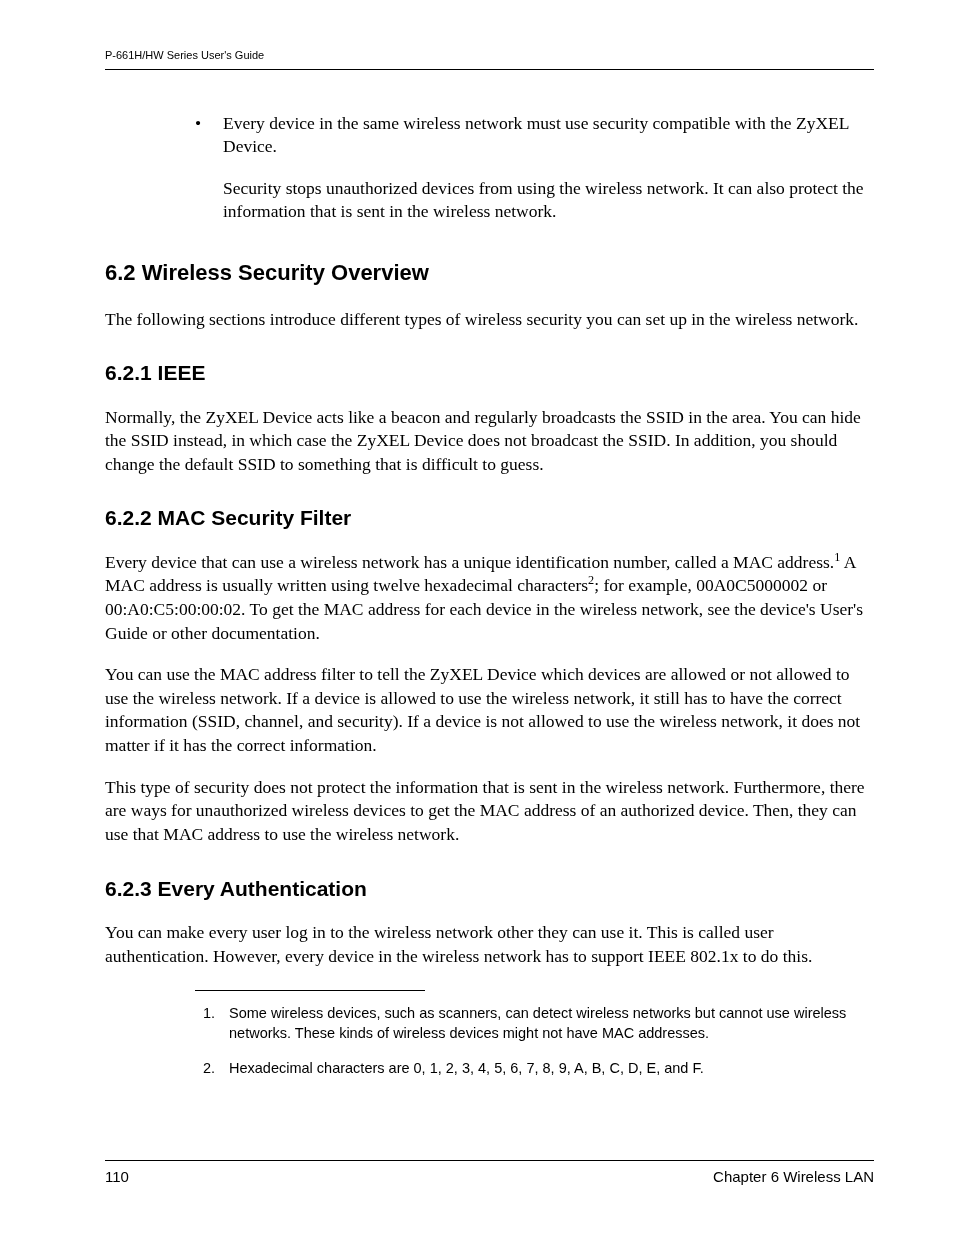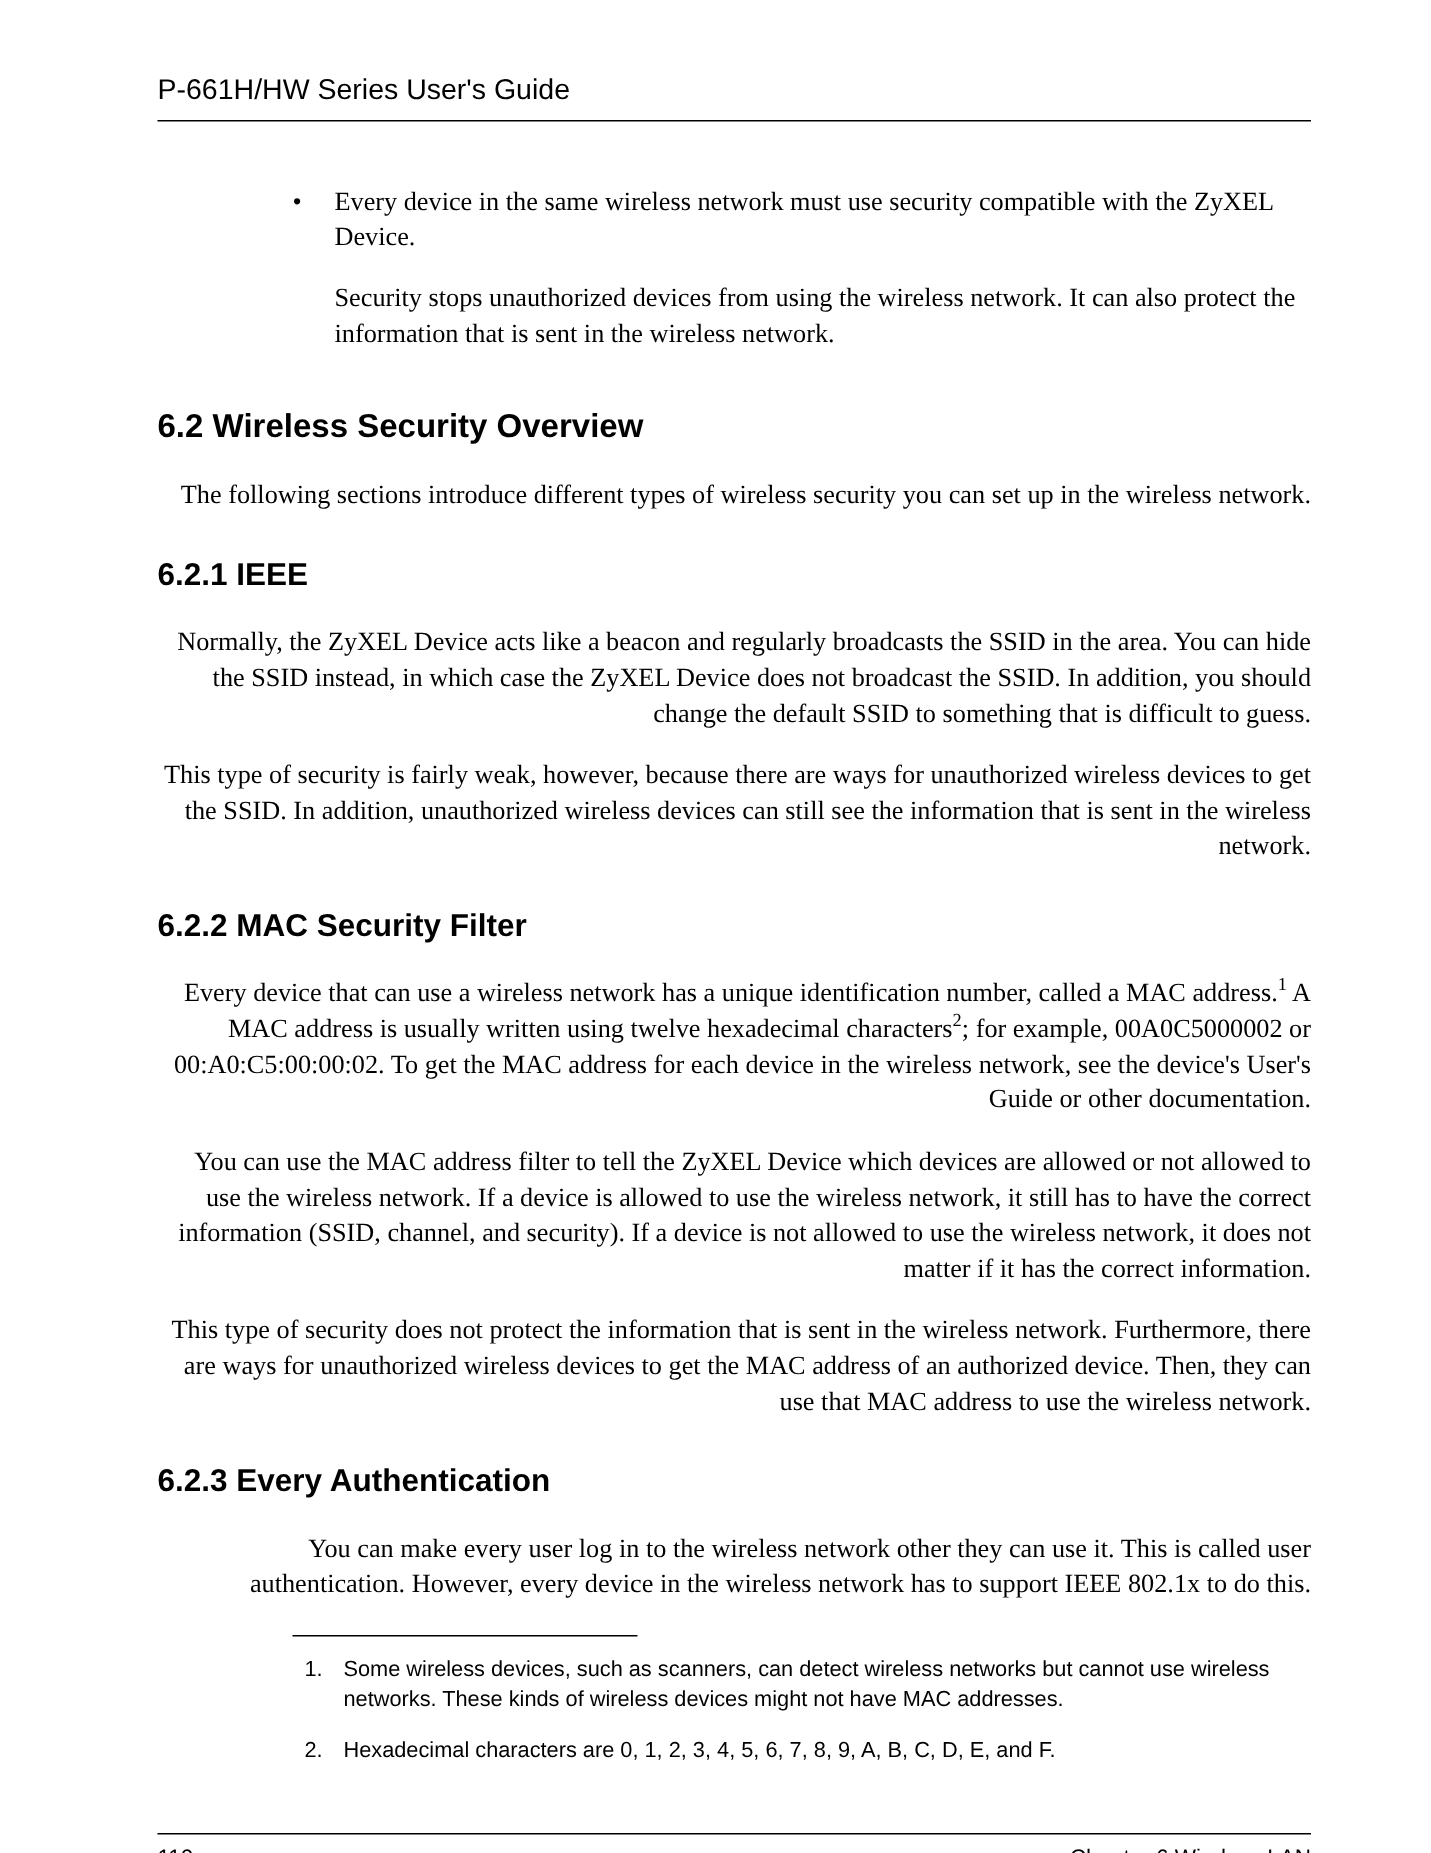--- a/index.html
+++ b/index.html
@@ -14,33 +14,32 @@
   }
   .page {
     padding: 48px 80px 48px 105px;
     box-sizing: border-box;
     min-height: 1235px;
     display: flex;
     flex-direction: column;
   }
   .running-head {
     font-family: Arial, Helvetica, sans-serif;
-    font-size: 19px;
+    font-size: 11px;
     color: #000;
     padding-bottom: 6px;
     border-bottom: 1px solid #000;
     margin-bottom: 42px;
   }
   .content {
     flex: 1;
   }
   .indent {
     margin-left: 90px;
     margin-right: 0;
-    text-align: right;
   }
   .bullet-row {
     display: flex;
     margin-left: 90px;
     margin-bottom: 14px;
   }
   .bullet-mark {
     width: 28px;
     flex: none;
   }
@@ -107,21 +106,20 @@
       <div class="bullet-mark">•</div>
       <div class="bullet-text">Every device in the same wireless network must use security compatible with the ZyXEL Device.</div>
     </div>
     <p class="bullet-follow">Security stops unauthorized devices from using the wireless network. It can also protect the information that is sent in the wireless network.</p>
 
     <h1 class="sec">6.2  Wireless Security Overview</h1>
     <p class="body indent">The following sections introduce different types of wireless security you can set up in the wireless network.</p>
 
     <h2 class="subsec">6.2.1  IEEE</h2>
     <p class="body indent">Normally, the ZyXEL Device acts like a beacon and regularly broadcasts the SSID in the area. You can hide the SSID instead, in which case the ZyXEL Device does not broadcast the SSID. In addition, you should change the default SSID to something that is difficult to guess.</p>
-    <p class="body indent">This type of security is fairly weak, however, because there are ways for unauthorized wireless devices to get the SSID. In addition, unauthorized wireless devices can still see the information that is sent in the wireless network.</p>
 
     <h2 class="subsec">6.2.2  MAC Security Filter</h2>
     <p class="body indent">
       <span>Every device that can use a wireless network has a unique identification number, called a MAC address.</span><sup>1</sup><span> A MAC address is usually written using twelve hexadecimal characters</span><sup>2</sup><span>; for example, 00A0C5000002 or 00:A0:C5:00:00:02. To get the MAC address for each device in the wireless network, see the device's User's Guide or other documentation.</span>
     </p>
     <p class="body indent">You can use the MAC address filter to tell the ZyXEL Device which devices are allowed or not allowed to use the wireless network. If a device is allowed to use the wireless network, it still has to have the correct information (SSID, channel, and security). If a device is not allowed to use the wireless network, it does not matter if it has the correct information.</p>
     <p class="body indent">This type of security does not protect the information that is sent in the wireless network. Furthermore, there are ways for unauthorized wireless devices to get the MAC address of an authorized device. Then, they can use that MAC address to use the wireless network.</p>
 
     <h2 class="subsec">6.2.3  Every Authentication</h2>
     <p class="body indent">You can make every user log in to the wireless network other they can use it. This is called user authentication. However, every device in the wireless network has to support IEEE 802.1x to do this.</p>

